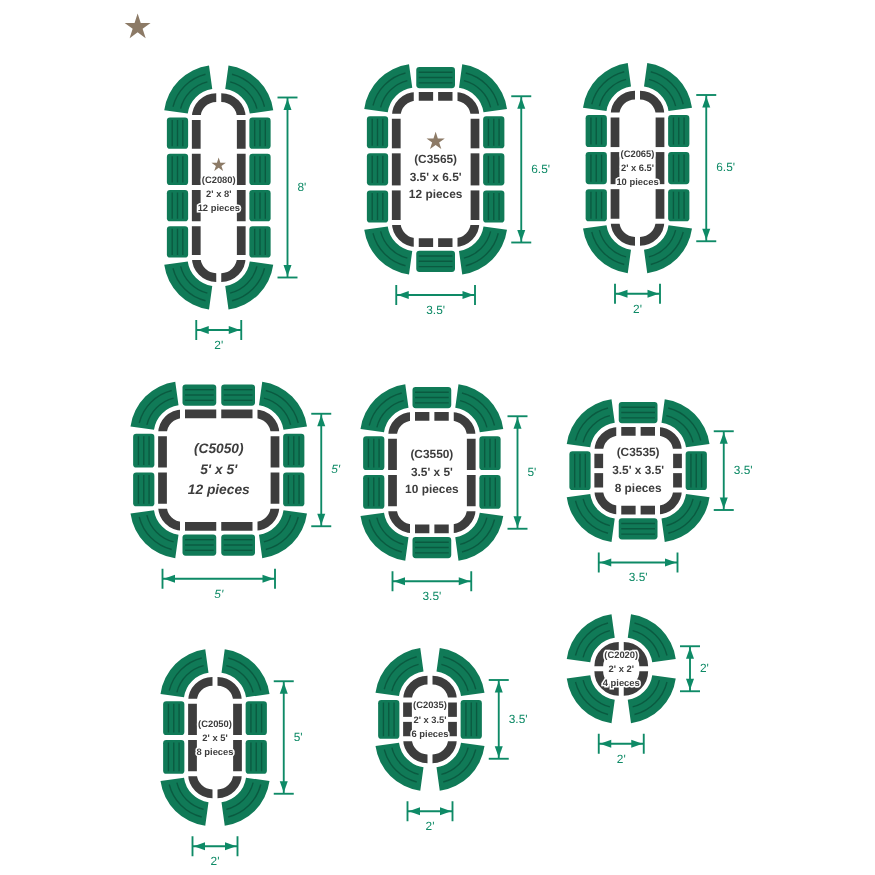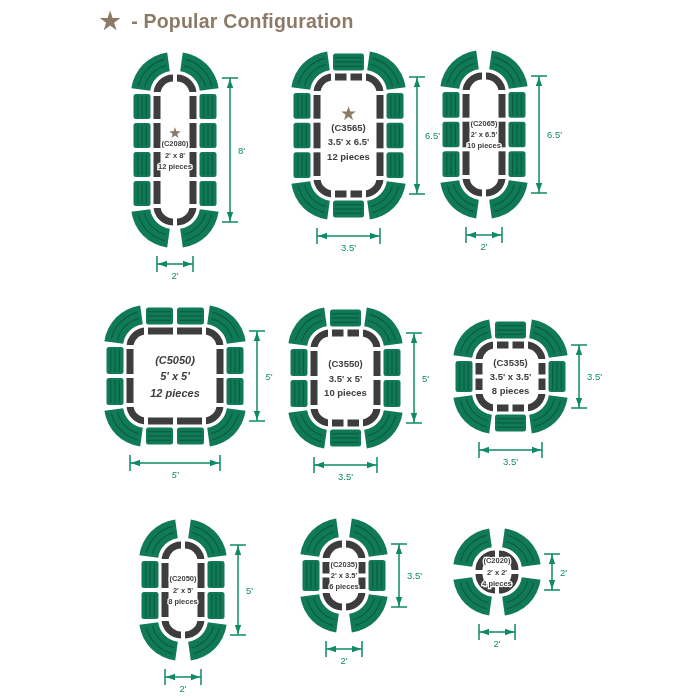--- a/index.html
+++ b/index.html
@@ -19,21 +19,20 @@
   .config{position:absolute;}
   .config svg{display:block;overflow:visible;}
   svg text{font-family:"Liberation Sans",sans-serif;}
 </style>
 </head>
 <body>
 
 <div class="canvas">
   <div class="header">
     <span class="star">★</span>
-    <span class="title">- Popular Configuration</span>
   </div>
   <div id="diagram">
       <div class="config" style="left: 107px; top: 28px;">
         <svg width="156" height="260">
           <path d="M24.4,60.2 A42 42 0 0 1 60.2,24.4 L62.8,43.2 A23 23 0 0 0 43.2,62.8 Z" fill="#107a57"></path>
           <path d="M37.5,58.9 A29.333333333333332 29.333333333333332 0 0 1 58.9,37.5" fill="none" stroke="#0a5a40" stroke-width="1.1"></path>
           <path d="M31.4,57.4 A35.666666666666664 35.666666666666664 0 0 1 57.4,31.4" fill="none" stroke="#0a5a40" stroke-width="1.1"></path>
           <path d="M75.8,24.4 A42 42 0 0 1 111.6,60.2 L92.8,62.8 A23 23 0 0 0 73.2,43.2 Z" fill="#107a57"></path>
           <path d="M77.1,37.5 A29.333333333333332 29.333333333333332 0 0 1 98.5,58.9" fill="none" stroke="#0a5a40" stroke-width="1.1"></path>
           <path d="M78.6,31.4 A35.666666666666664 35.666666666666664 0 0 1 104.6,57.4" fill="none" stroke="#0a5a40" stroke-width="1.1"></path>
@@ -178,21 +177,21 @@
           <polygon points="150,166 146.8,157 153.2,157" fill="#0e8a66"></polygon>
           <text x="158" y="108.5" fill="#0e8a66" font-size="9.5" dominant-baseline="central">6.5'</text>
           <line x1="50" y1="209" x2="113" y2="209" stroke="#0e8a66" stroke-width="1.5"></line>
           <line x1="50" y1="201" x2="50" y2="217" stroke="#0e8a66" stroke-width="1.5"></line>
           <line x1="113" y1="201" x2="113" y2="217" stroke="#0e8a66" stroke-width="1.5"></line>
           <polygon points="51,209 60,205.8 60,212.2" fill="#0e8a66"></polygon>
           <polygon points="112,209 103,205.8 103,212.2" fill="#0e8a66"></polygon>
           <text x="81.5" y="224" fill="#0e8a66" font-size="9.5" text-anchor="middle">3.5'</text>
         </svg>
       </div>
-      <div class="config" style="left: 416px; top: 25.5px;">
+      <div class="config" style="left: 442px; top: 25.5px;">
         <svg width="156" height="233">
           <path d="M24.4,60.2 A42 42 0 0 1 60.2,24.4 L62.8,43.2 A23 23 0 0 0 43.2,62.8 Z" fill="#107a57"></path>
           <path d="M37.5,58.9 A29.333333333333332 29.333333333333332 0 0 1 58.9,37.5" fill="none" stroke="#0a5a40" stroke-width="1.1"></path>
           <path d="M31.4,57.4 A35.666666666666664 35.666666666666664 0 0 1 57.4,31.4" fill="none" stroke="#0a5a40" stroke-width="1.1"></path>
           <path d="M75.8,24.4 A42 42 0 0 1 111.6,60.2 L92.8,62.8 A23 23 0 0 0 73.2,43.2 Z" fill="#107a57"></path>
           <path d="M77.1,37.5 A29.333333333333332 29.333333333333332 0 0 1 98.5,58.9" fill="none" stroke="#0a5a40" stroke-width="1.1"></path>
           <path d="M78.6,31.4 A35.666666666666664 35.666666666666664 0 0 1 104.6,57.4" fill="none" stroke="#0a5a40" stroke-width="1.1"></path>
           <path d="M111.6,156.8 A42 42 0 0 1 75.8,192.6 L73.2,173.8 A23 23 0 0 0 92.8,154.2 Z" fill="#107a57"></path>
           <path d="M98.5,158.1 A29.333333333333332 29.333333333333332 0 0 1 77.1,179.5" fill="none" stroke="#0a5a40" stroke-width="1.1"></path>
           <path d="M104.6,159.6 A35.666666666666664 35.666666666666664 0 0 1 78.6,185.6" fill="none" stroke="#0a5a40" stroke-width="1.1"></path>
@@ -448,21 +447,21 @@
           <polygon points="150,112 146.8,103 153.2,103" fill="#0e8a66"></polygon>
           <text x="158" y="81.5" fill="#0e8a66" font-size="9.5" dominant-baseline="central">3.5'</text>
           <line x1="50" y1="155" x2="113" y2="155" stroke="#0e8a66" stroke-width="1.5"></line>
           <line x1="50" y1="147" x2="50" y2="163" stroke="#0e8a66" stroke-width="1.5"></line>
           <line x1="113" y1="147" x2="113" y2="163" stroke="#0e8a66" stroke-width="1.5"></line>
           <polygon points="51,155 60,151.8 60,158.2" fill="#0e8a66"></polygon>
           <polygon points="112,155 103,151.8 103,158.2" fill="#0e8a66"></polygon>
           <text x="81.5" y="170" fill="#0e8a66" font-size="9.5" text-anchor="middle">3.5'</text>
         </svg>
       </div>
-      <div class="config" style="left: 115px; top: 495px;">
+      <div class="config" style="left: 104px; top: 495px;">
         <svg width="156" height="206">
           <path d="M24.4,60.2 A42 42 0 0 1 60.2,24.4 L62.8,43.2 A23 23 0 0 0 43.2,62.8 Z" fill="#107a57"></path>
           <path d="M37.5,58.9 A29.333333333333332 29.333333333333332 0 0 1 58.9,37.5" fill="none" stroke="#0a5a40" stroke-width="1.1"></path>
           <path d="M31.4,57.4 A35.666666666666664 35.666666666666664 0 0 1 57.4,31.4" fill="none" stroke="#0a5a40" stroke-width="1.1"></path>
           <path d="M75.8,24.4 A42 42 0 0 1 111.6,60.2 L92.8,62.8 A23 23 0 0 0 73.2,43.2 Z" fill="#107a57"></path>
           <path d="M77.1,37.5 A29.333333333333332 29.333333333333332 0 0 1 98.5,58.9" fill="none" stroke="#0a5a40" stroke-width="1.1"></path>
           <path d="M78.6,31.4 A35.666666666666664 35.666666666666664 0 0 1 104.6,57.4" fill="none" stroke="#0a5a40" stroke-width="1.1"></path>
           <path d="M111.6,129.8 A42 42 0 0 1 75.8,165.6 L73.2,146.8 A23 23 0 0 0 92.8,127.2 Z" fill="#107a57"></path>
           <path d="M98.5,131.1 A29.333333333333332 29.333333333333332 0 0 1 77.1,152.5" fill="none" stroke="#0a5a40" stroke-width="1.1"></path>
           <path d="M104.6,132.6 A35.666666666666664 35.666666666666664 0 0 1 78.6,158.6" fill="none" stroke="#0a5a40" stroke-width="1.1"></path>
@@ -552,21 +551,21 @@
           <polygon points="123,112 119.8,103 126.2,103" fill="#0e8a66"></polygon>
           <text x="131" y="81.5" fill="#0e8a66" font-size="9.5" dominant-baseline="central">3.5'</text>
           <line x1="50" y1="155" x2="86" y2="155" stroke="#0e8a66" stroke-width="1.5"></line>
           <line x1="50" y1="147" x2="50" y2="163" stroke="#0e8a66" stroke-width="1.5"></line>
           <line x1="86" y1="147" x2="86" y2="163" stroke="#0e8a66" stroke-width="1.5"></line>
           <polygon points="51,155 60,151.8 60,158.2" fill="#0e8a66"></polygon>
           <polygon points="85,155 76,151.8 76,158.2" fill="#0e8a66"></polygon>
           <text x="68" y="170" fill="#0e8a66" font-size="9.5" text-anchor="middle">2'</text>
         </svg>
       </div>
-      <div class="config" style="left: 429px; top: 504px;">
+      <div class="config" style="left: 429px; top: 467px;">
         <svg width="156" height="152">
           <path d="M24.4,60.2 A42 42 0 0 1 60.2,24.4 L62.8,43.2 A23 23 0 0 0 43.2,62.8 Z" fill="#107a57"></path>
           <path d="M37.5,58.9 A29.333333333333332 29.333333333333332 0 0 1 58.9,37.5" fill="none" stroke="#0a5a40" stroke-width="1.1"></path>
           <path d="M31.4,57.4 A35.666666666666664 35.666666666666664 0 0 1 57.4,31.4" fill="none" stroke="#0a5a40" stroke-width="1.1"></path>
           <path d="M75.8,24.4 A42 42 0 0 1 111.6,60.2 L92.8,62.8 A23 23 0 0 0 73.2,43.2 Z" fill="#107a57"></path>
           <path d="M77.1,37.5 A29.333333333333332 29.333333333333332 0 0 1 98.5,58.9" fill="none" stroke="#0a5a40" stroke-width="1.1"></path>
           <path d="M78.6,31.4 A35.666666666666664 35.666666666666664 0 0 1 104.6,57.4" fill="none" stroke="#0a5a40" stroke-width="1.1"></path>
           <path d="M111.6,75.8 A42 42 0 0 1 75.8,111.6 L73.2,92.8 A23 23 0 0 0 92.8,73.2 Z" fill="#107a57"></path>
           <path d="M98.5,77.1 A29.333333333333332 29.333333333333332 0 0 1 77.1,98.5" fill="none" stroke="#0a5a40" stroke-width="1.1"></path>
           <path d="M104.6,78.6 A35.666666666666664 35.666666666666664 0 0 1 78.6,104.6" fill="none" stroke="#0a5a40" stroke-width="1.1"></path>

